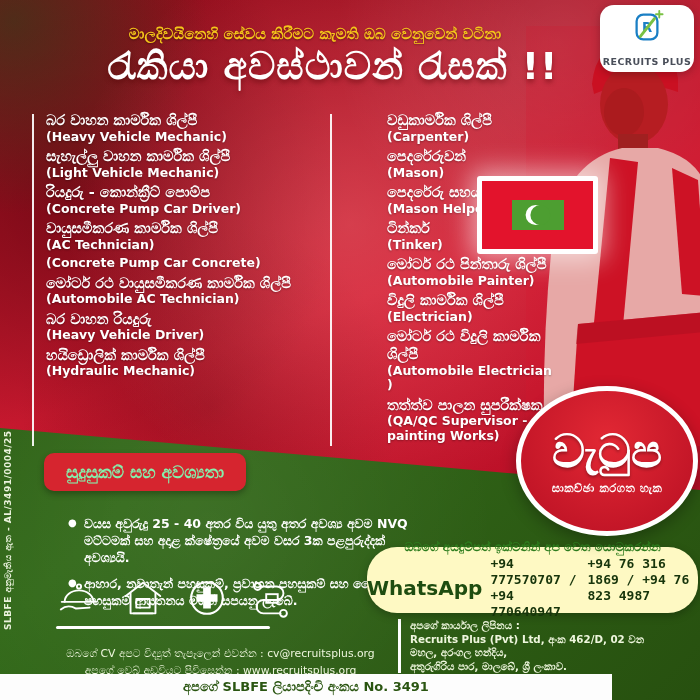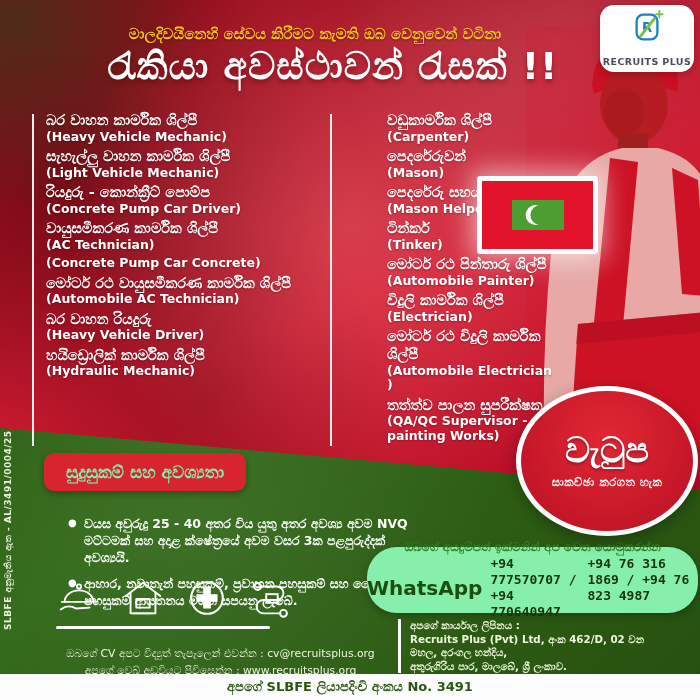--- a/index.html
+++ b/index.html
@@ -60,60 +60,60 @@
     width:20px;height:20px;border-radius:50%;background:#fff;}
   .flag .moon-cut{position:absolute;left:50%;top:50%;transform:translate(-38%,-50%);
     width:20px;height:20px;border-radius:50%;background:#4d9e31;}
 
   
   .badge{position:absolute;left:516px;top:386px;width:182px;height:150px;z-index:6;
     border-radius:50%;border:5px solid #fff;box-sizing:border-box;
     background:radial-gradient(circle at 50% 35%,#e22834,#c01426 80%);
     box-shadow:0 5px 16px rgba(0,0,0,.3);
     display:flex;flex-direction:column;align-items:center;justify-content:center;}
-  .badge .b1{color:#fff;font-size:35px;font-weight:800;line-height:1;text-shadow:0 2px 3px rgba(0,0,0,.3);}
+  .badge .b1{color:#fff;font-size:46px;font-weight:800;line-height:1;text-shadow:0 2px 3px rgba(0,0,0,.3);}
   .badge .b2{color:#fff;font-size:11.5px;font-weight:700;margin-top:7px;letter-spacing:.5px;}
 
   
   .req-pill{position:absolute;left:44px;top:453px;z-index:4;background:#d6252f;
     border-radius:10px;padding:9px 22px;color:#86efac;font-size:17px;font-weight:800;
     box-shadow:0 3px 6px rgba(0,0,0,.3);}
   .bullets{position:absolute;left:52px;top:500px;width:352px;z-index:4;margin:16px;padding:0;list-style:none;
     color:#fff;font-size:12.5px;font-weight:700;line-height:1.35;}
   .bullets li{margin-bottom:9px;padding-left:16px;position:relative;}
   .bullets li::before{content:"●";position:absolute;left:0;top:0;font-size:10px;}
 
   
   .icons-row{position:absolute;left:56px;top:575px;z-index:4;display:flex;gap:18px;align-items:center;}
   .icons-row svg{display:block;}
   .icons-hr{position:absolute;left:56px;top:626px;width:214px;height:3px;background:#fff;border-radius:2px;z-index:4;}
 
   
   .wa-box{position:absolute;left:367px;top:547px;width:331px;height:66px;z-index:5;
-    background:#86efac;border-radius:30px;box-shadow:0 3px 8px rgba(0,0,0,.25);
+    background:#fef9c3;border-radius:30px;box-shadow:0 3px 8px rgba(0,0,0,.25);
     display:flex;flex-direction:column;align-items:center;justify-content:center;gap:2px;}
   .wa-prompt{color:#2e7d1e;font-size:12px;font-weight:700;}
   .wa-row{display:flex;align-items:center;gap:8px;}
   .wa-label{color:#1e4d10;font-size:20px;font-weight:800;}
   .wa-nums{display:flex;flex-direction:row;color:#17350b;font-size:13px;font-weight:800;line-height:1.25;font-family:"DejaVu Sans Mono","Liberation Mono",monospace;}
 
   
   .cv-block{position:absolute;left:48px;top:646px;width:345px;z-index:4;text-align:center;
     color:#eef6dd;font-size:10.8px;font-weight:400;line-height:1.55;}
   .addr-block{position:absolute;left:398px;top:619px;width:292px;z-index:4;
     border-left:3px solid #fff;padding-left:9px;color:#eef6dd;font-size:10.3px;
     font-weight:600;line-height:1.32;}
 
   
   .side-note{position:absolute;left:3px;top:385px;height:245px;z-index:5;
     writing-mode:vertical-rl;transform:rotate(180deg);
     color:#eaf2dc;font-size:9px;font-weight:600;letter-spacing:.5px;}
 
   
-  .footer-bar{position:absolute;left:0;bottom:0;width:700px;height:26px;z-index:7;background:#fdfdfd;
+  .footer-bar{position:absolute;left:0;bottom:0;width:612px;height:26px;z-index:7;background:#fdfdfd;
     display:flex;align-items:center;justify-content:center;
     color:#2a5511;font-size:13px;font-weight:600;}
 </style>
 </head>
 <body>
 
 <div class="canvas">
 
   <div class="bg-red"></div>
 

